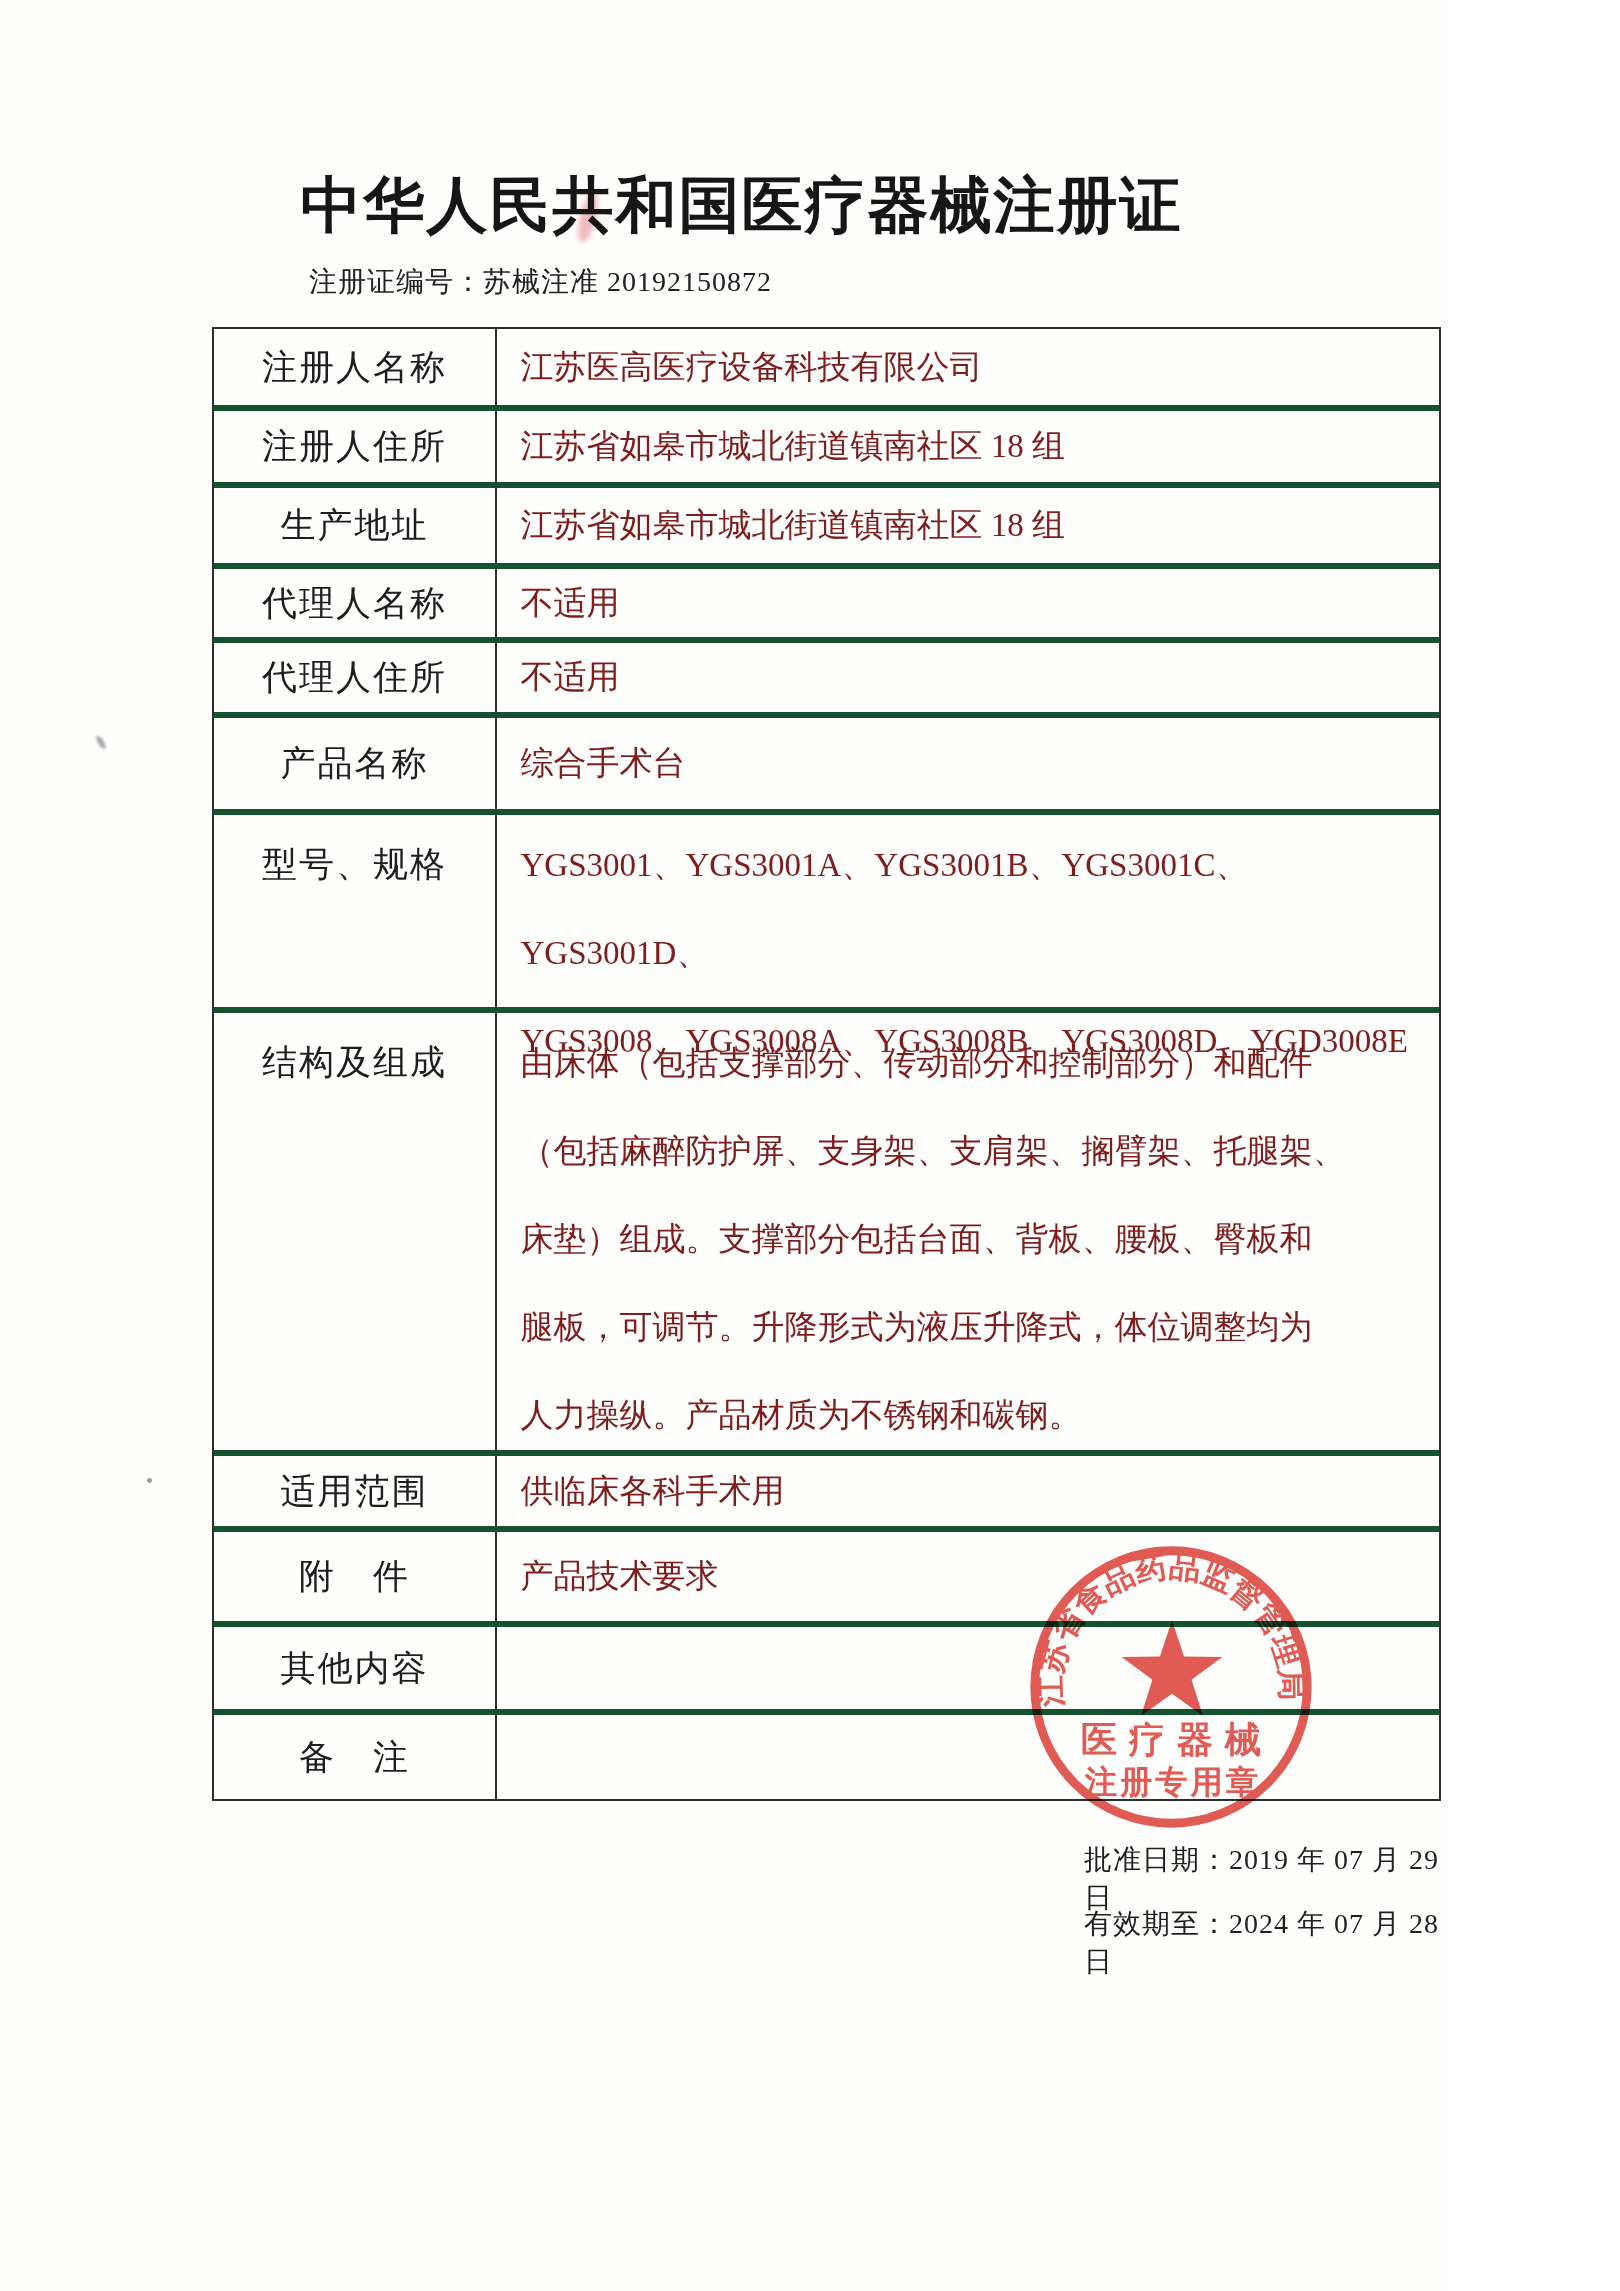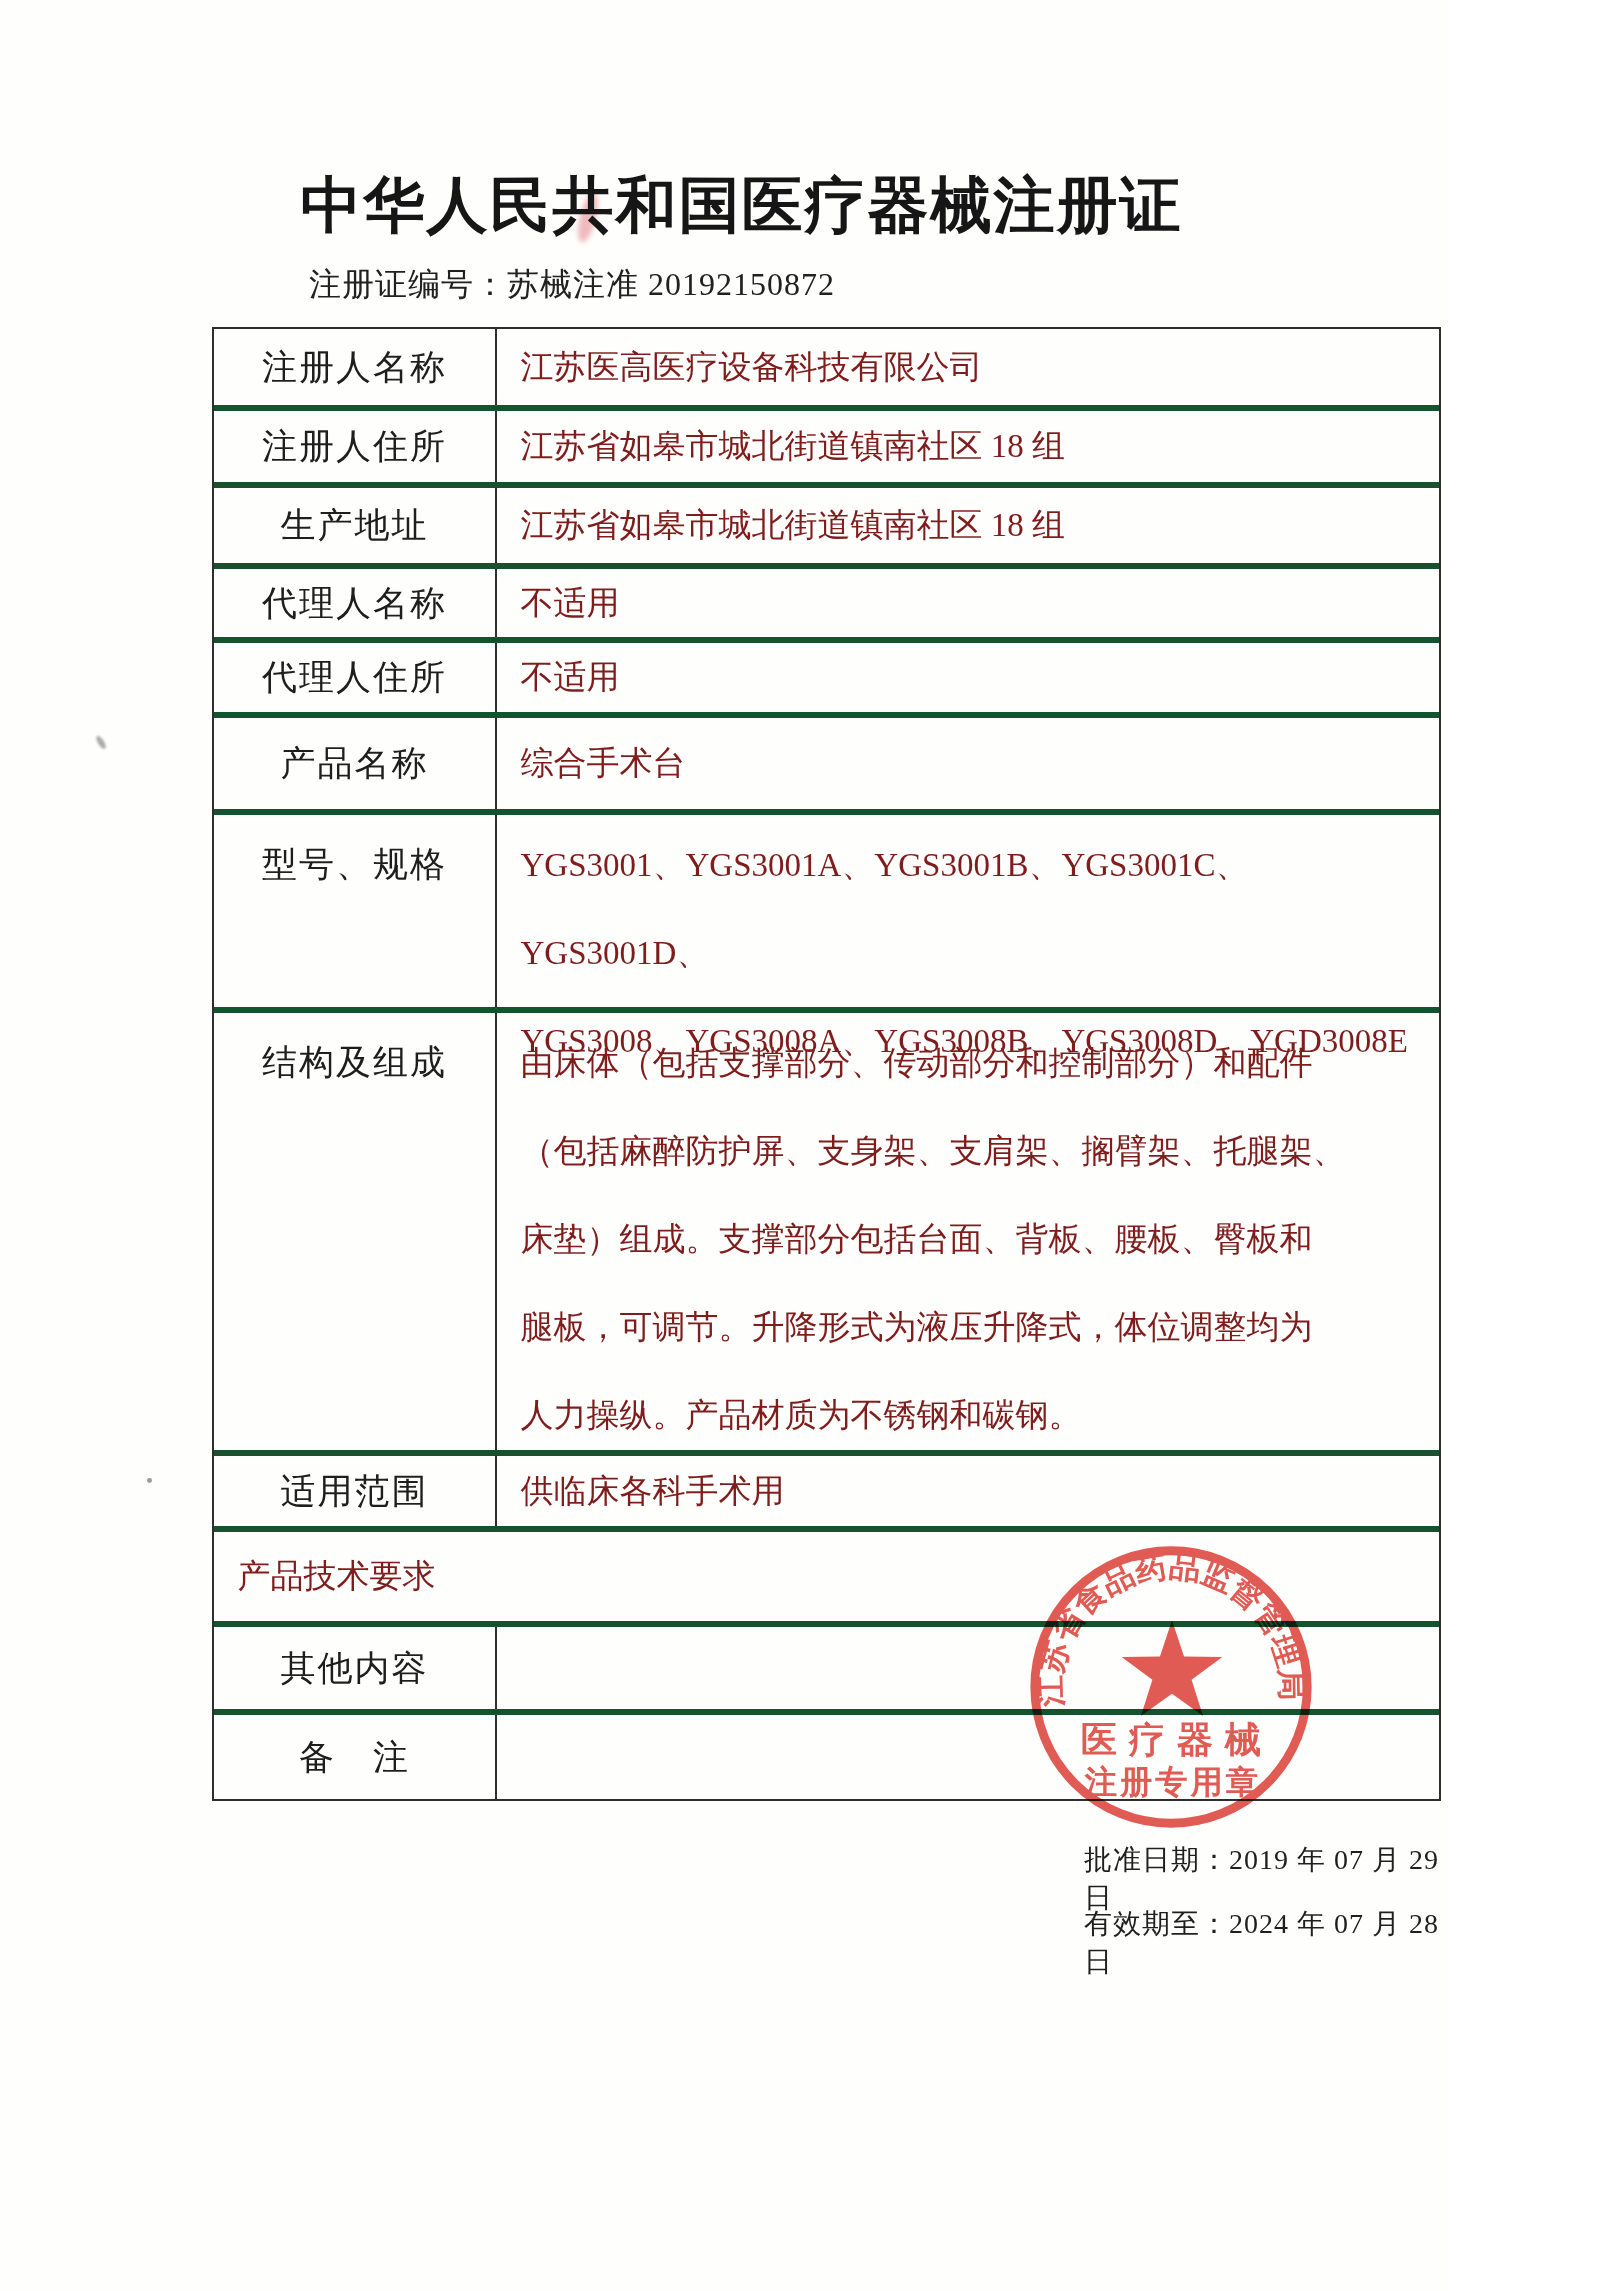--- a/index.html
+++ b/index.html
@@ -12,21 +12,21 @@
     overflow:hidden;
   }
   .title {
     position:absolute; top:165px; left:0; width:100%;
     text-align:center; text-indent:35px;
     font-size:61px; font-weight:bold; letter-spacing:2px;
     color:#161616;
   }
   .regline {
     position:absolute; left:309px; top:263px;
-    font-size:32px; letter-spacing:1px; color:#212121;
+    font-size:28px; letter-spacing:1px; color:#212121;
   }
   .tbl {
     position:absolute; left:212px; top:327px; width:1229px;
     border:2px solid #2e2e2e; box-sizing:border-box;
     background:transparent;
   }
   .tbl-row { display:flex; box-sizing:border-box; border-bottom:6px solid #14532d; }
   .tbl-row:last-child { border-bottom:none;gap:24px; }
   .lbl {
     width:283px; box-sizing:border-box;
@@ -117,20 +117,21 @@
 （包括麻醉防护屏、支身架、支肩架、搁臂架、托腿架、
 床垫）组成。支撑部分包括台面、背板、腰板、臀板和
 腿板，可调节。升降形式为液压升降式，体位调整均为
 人力操纵。产品材质为不锈钢和碳钢。</div>
     </div>
     <div class="tbl-row" style="height:76px">
       <div class="lbl">适用范围</div>
       <div class="val">供临床各科手术用</div>
     </div>
     <div class="tbl-row" style="height:95px">
+      <div class="lbl">附　件</div>
       <div class="val">产品技术要求</div>
     </div>
     <div class="tbl-row" style="height:88px">
       <div class="lbl">其他内容</div>
       <div class="val"></div>
     </div>
     <div class="tbl-row" style="height:84px">
       <div class="lbl">备　注</div>
       <div class="val"></div>
     </div>

